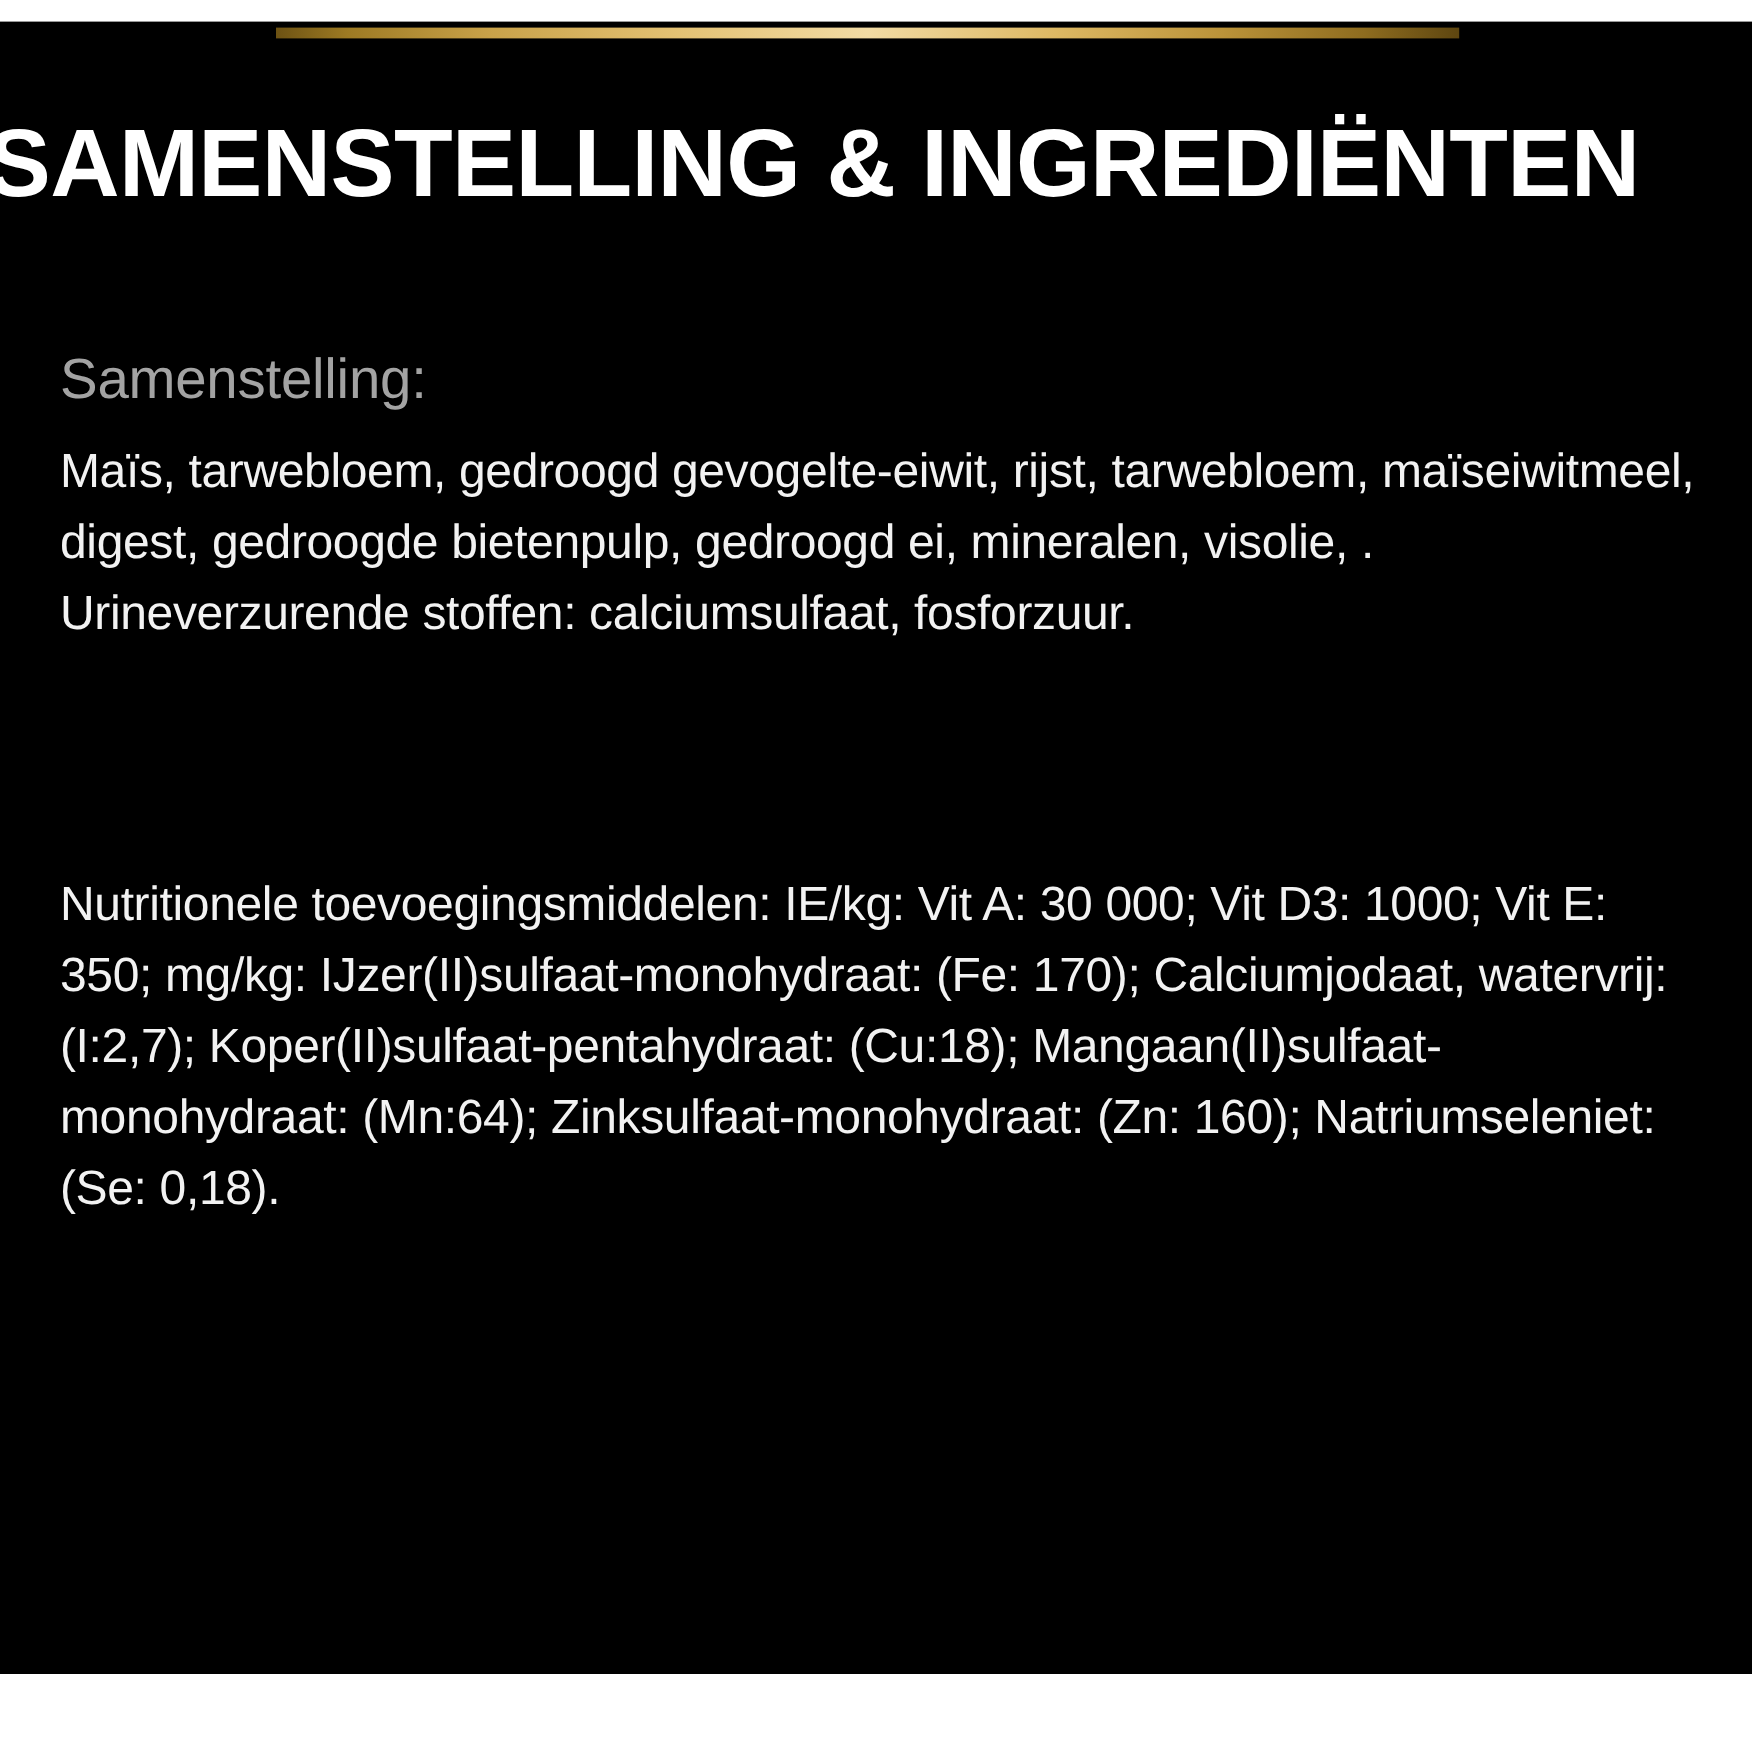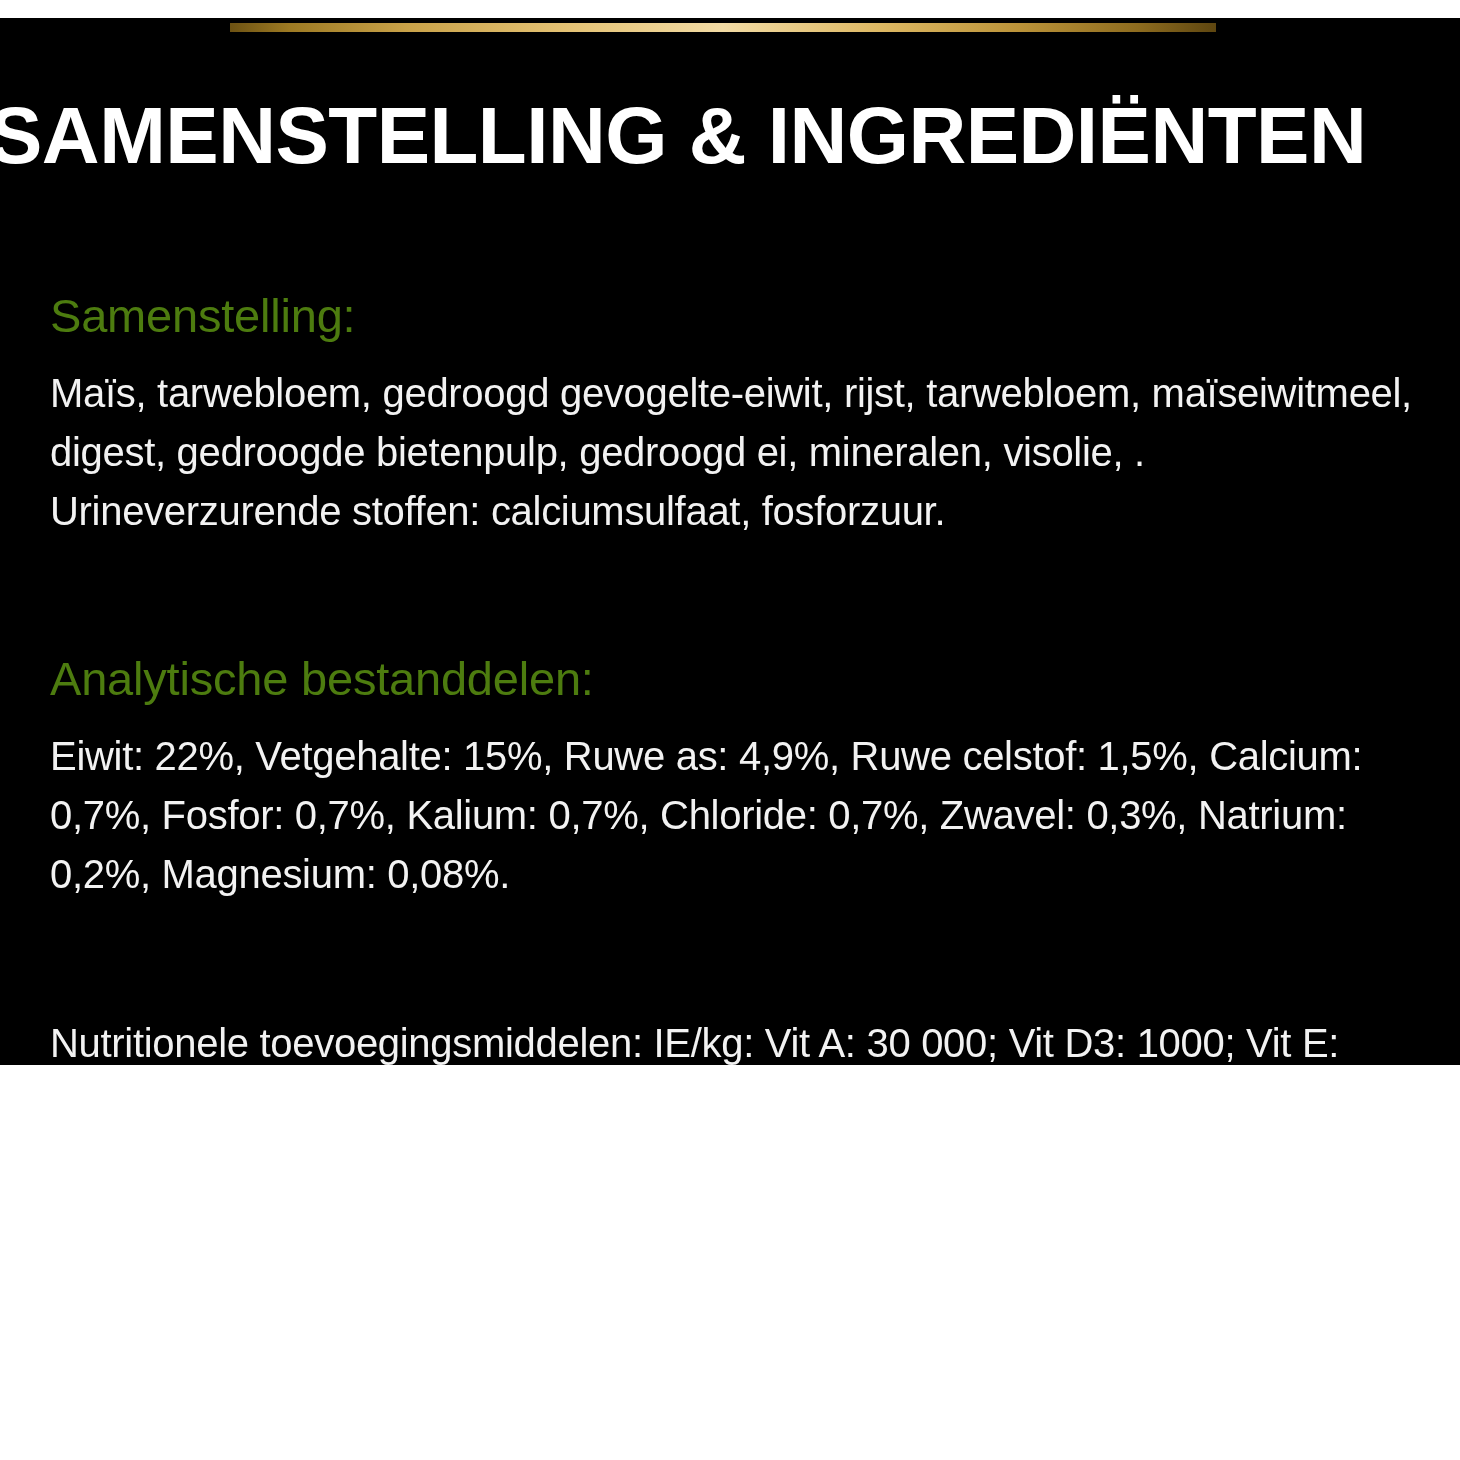--- a/index.html
+++ b/index.html
@@ -13,21 +13,21 @@
     height: 1460px;
     background: #ffffff;
     overflow: hidden;
     font-family: "Liberation Sans", sans-serif;
   }
   .panel {
     position: absolute;
     left: 0;
     top: 18px;
     width: 1460px;
-    height: 1047px;
+    height: 1377px;
     background: #000000;
     overflow: hidden;
   }
   
   .gold-rule {
     position: absolute;
     left: 230px;
     width: 986px;
     height: 9px;
     background: linear-gradient(90deg,
@@ -70,21 +70,21 @@
   .content {
     position: absolute;
     left: 50px;
     top: 268px;
     width: 1370px;
   }
   .section { margin-bottom: 34px; }
   .section:last-child { margin-bottom: 0; }
 
   .section-heading {
-    color: #4d7c0f;
+    color: #a3a3a3;
     font-family: "Liberation Sans", sans-serif;
     font-size: 47px;
     font-weight: 400;
     line-height: 60px;
     letter-spacing: -0.2px;
     margin: 0 0 18px 0;
     white-space: nowrap;
   }
   .section-body {
     color: #f2f2f2;
@@ -115,24 +115,20 @@
 
     <div class="content">
 
       <div class="section" id="s1">
         <h2 class="section-heading">Samenstelling:</h2>
         <p class="section-body">Maïs, tarwebloem, gedroogd gevogelte-eiwit, rijst, tarwebloem, maïseiwitmeel, digest, gedroogde bietenpulp, gedroogd ei, mineralen, visolie, . Urineverzurende stoffen: calciumsulfaat, fosforzuur.</p>
       </div>
 
       <div class="gap-1"></div>
 
-      <div class="section">
-        <h2 class="section-heading">Analytische bestanddelen:</h2>
-        <p class="section-body">Eiwit: 22%, Vetgehalte: 15%, Ruwe as: 4,9%, Ruwe celstof: 1,5%, Calcium: 0,7%, Fosfor: 0,7%, Kalium: 0,7%, Chloride: 0,7%, Zwavel: 0,3%, Natrium: 0,2%, Magnesium: 0,08%.</p>
-      </div>
 
       <div class="gap-2"></div>
 
       <div class="section">
         <p class="section-body">Nutritionele toevoegingsmiddelen: IE/kg: Vit A: 30 000; Vit D3: 1000; Vit E: 350; mg/kg: IJzer(II)sulfaat-monohydraat: (Fe: 170); Calciumjodaat, watervrij: (I:2,7); Koper(II)sulfaat-pentahydraat: (Cu:18); Mangaan(II)sulfaat-monohydraat: (Mn:64); Zinksulfaat-monohydraat: (Zn: 160); Natriumseleniet: (Se: 0,18).</p>
       </div>
 
     </div>
 
     <div class="gold-rule bottom"></div>

